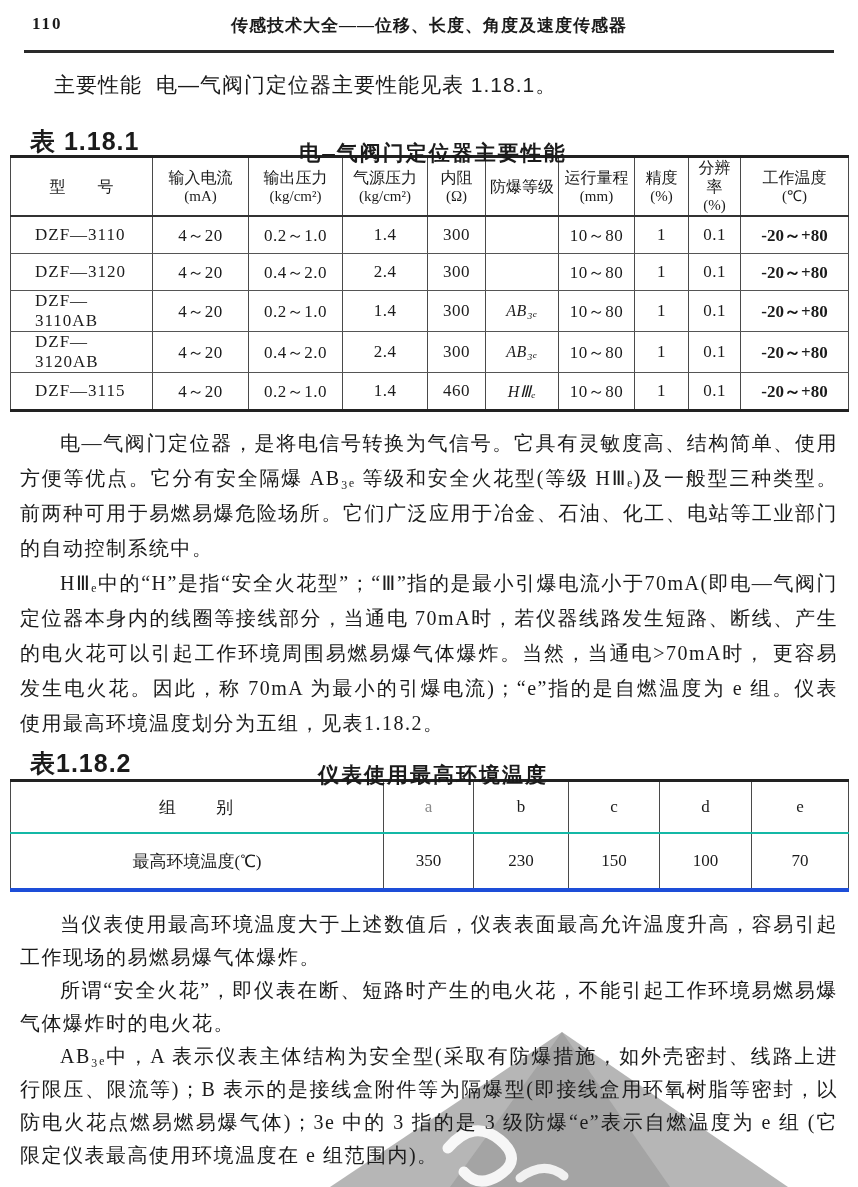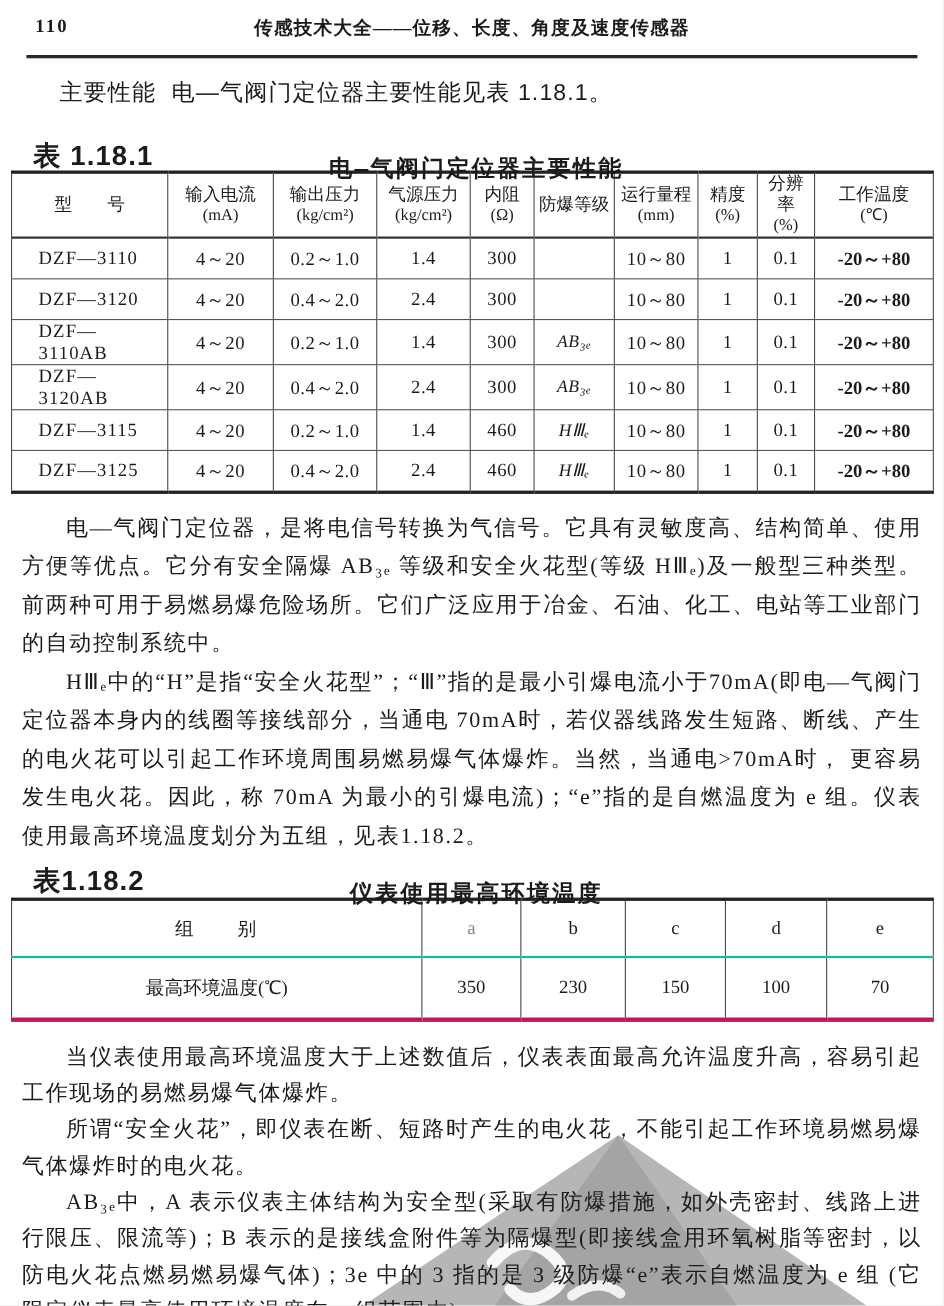--- a/index.html
+++ b/index.html
@@ -69,21 +69,21 @@
   .t1 tbody td{border-bottom:1px solid #555;height:36px;letter-spacing:0.5px;text-align:center;}
   .t1 tbody tr:last-child td{border-bottom:3px solid #222;}
   .t1 td.model-cell{text-align:left;padding-left:24px;letter-spacing:1px;}
   .t1 td.explosion-cell{font-style:italic;font-size:16px;}
   .t1 td.temp-cell{font-weight:600;letter-spacing:0;}
   .hdr-unit{display:block;font-size:15px;}
   .t2 thead th{
     border-top:3px solid #222;border-bottom:2px solid #14b8a6;
     height:50px;font-weight:normal;font-size:17px;
   }
-  .t2 tbody td{border-bottom:4px solid #be185d;height:54px;font-size:17px;}
+  .t2 tbody td{border-bottom:4px solid #1d4ed8;height:54px;font-size:17px;}
   .t2 .group-a{color:#8a8a8a;}
   .t2 .group-hdr{letter-spacing:2px;}
   
   .para{
     position:relative;z-index:2;
     margin:0 20px;text-align:justify;text-indent:2em;
     font-size:20px;line-height:35px;letter-spacing:1.5px;
   }
   .para.first{margin-top:14px;}
   .para.bottom{line-height:33px;}
@@ -195,32 +195,20 @@
         <td>4～20</td>
         <td>0.2～1.0</td>
         <td>1.4</td>
         <td>460</td>
         <td class="explosion-cell">HⅢₑ</td>
         <td>10～80</td>
         <td>1</td>
         <td>0.1</td>
         <td class="temp-cell">-20～+80</td>
       </tr>
-      <tr>
-        <td class="model-cell">DZF—3125</td>
-        <td>4～20</td>
-        <td>0.4～2.0</td>
-        <td>2.4</td>
-        <td>460</td>
-        <td class="explosion-cell">HⅢₑ</td>
-        <td>10～80</td>
-        <td>1</td>
-        <td>0.1</td>
-        <td class="temp-cell">-20～+80</td>
-      </tr>
     </tbody>
   </table>
 
   <p class="para first">电—气阀门定位器，是将电信号转换为气信号。它具有灵敏度高、结构简单、使用方便等优点。它分有安全隔爆 AB₃ₑ 等级和安全火花型(等级 HⅢₑ)及一般型三种类型。前两种可用于易燃易爆危险场所。它们广泛应用于冶金、石油、化工、电站等工业部门的自动控制系统中。</p>
   <p class="para">HⅢₑ中的“H”是指“安全火花型”；“Ⅲ”指的是最小引爆电流小于70mA(即电—气阀门定位器本身内的线圈等接线部分，当通电 70mA时，若仪器线路发生短路、断线、产生的电火花可以引起工作环境周围易燃易爆气体爆炸。当然，当通电&gt;70mA时， 更容易发生电火花。因此，称 70mA 为最小的引爆电流)；“e”指的是自燃温度为 e 组。仪表使用最高环境温度划分为五组，见表1.18.2。</p>
 
   <div class="tbl-caption tbl-caption2">
     <span class="cap-label">表1.18.2</span>
     <span class="cap-title">仪表使用最高环境温度</span>
   </div>

